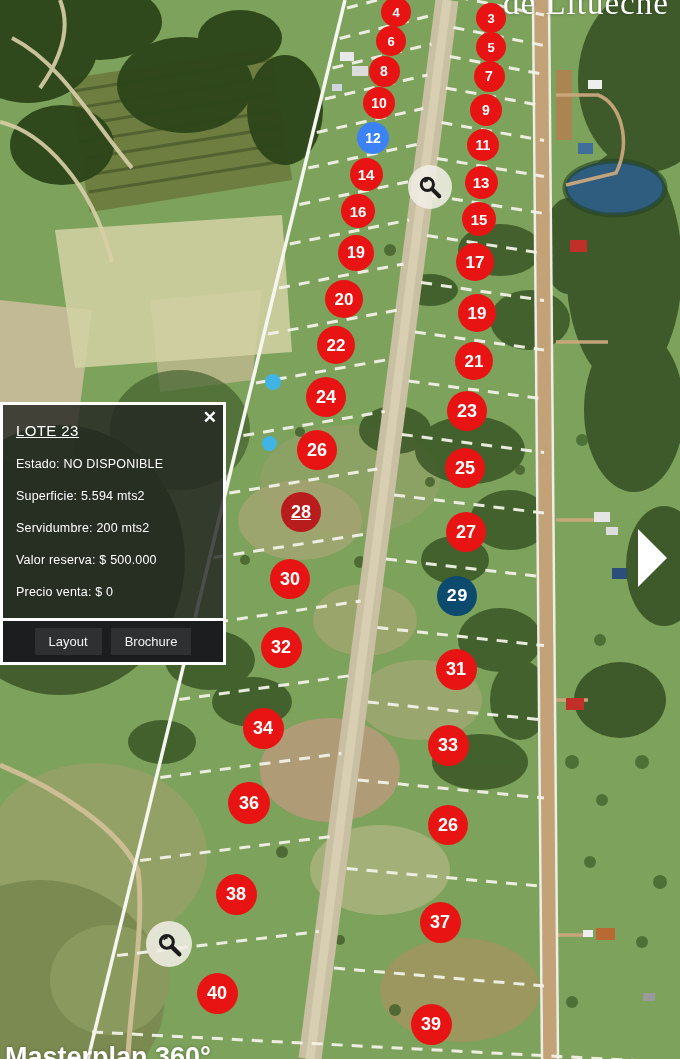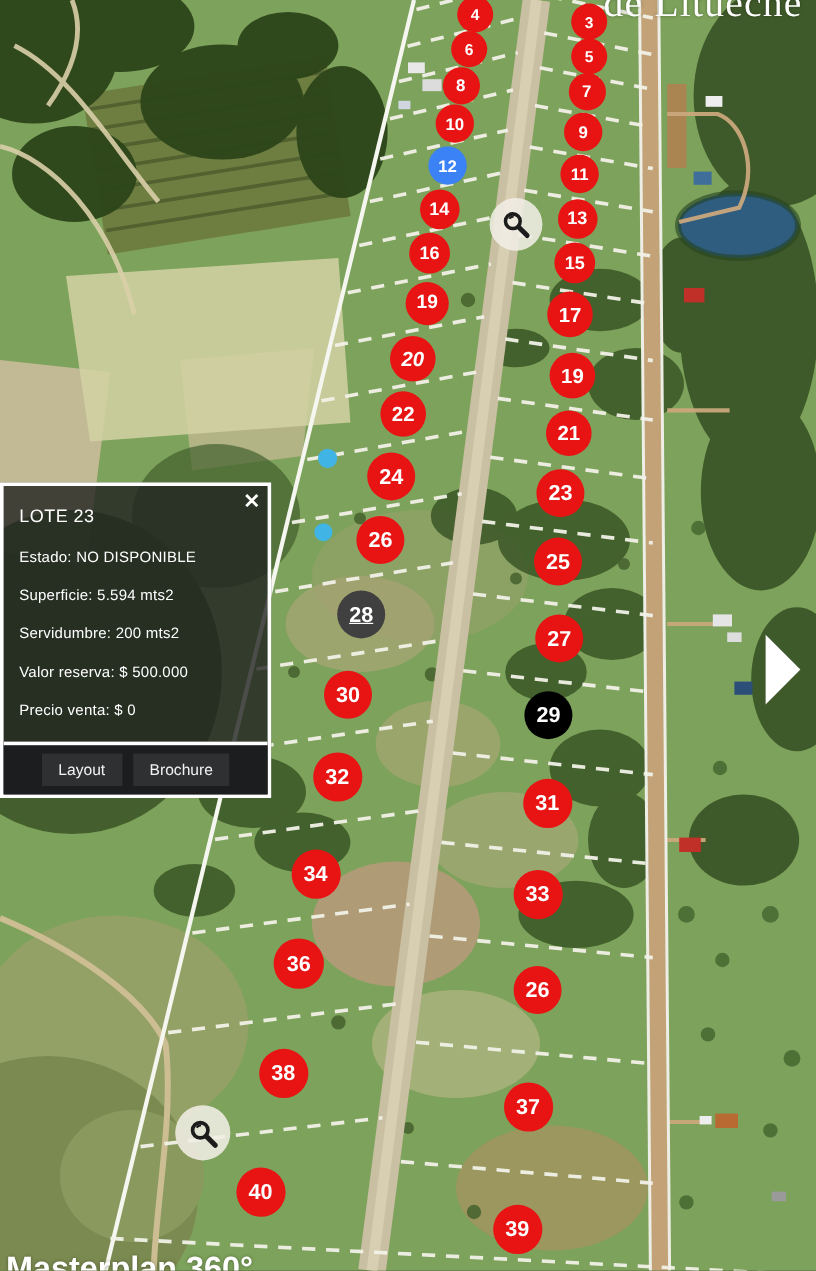--- a/index.html
+++ b/index.html
@@ -26,21 +26,21 @@
           font-family:"Liberation Serif",serif;font-size:33px;font-weight:500;
           letter-spacing:1px;white-space:nowrap;text-shadow:0 0 3px rgba(0,0,0,.35);}
   .wm-bottom{position:absolute;top:1042px;left:5px;color:#fff;font-weight:bold;
           font-size:27px;white-space:nowrap;text-shadow:0 0 3px rgba(0,0,0,.35);}
 
   
   .popup{position:absolute;left:0;top:402px;width:226px;height:263px;
          border:3px solid #fff;background:rgba(32,35,33,0.80);color:#fff;}
   .popup-close{position:absolute;top:4px;right:6px;background:none;border:none;
          color:#fff;font-size:17px;font-weight:bold;cursor:pointer;padding:0;line-height:1;}
-  .popup-title{margin:17px 0 0 13px;font-size:15px;letter-spacing:.4px;}
+  .popup-title{margin:17px 0 0 13px;font-size:15px;letter-spacing:.4px;text-decoration:underline;}
   .popup-line{margin:18px 0 0 13px;font-size:12.5px;letter-spacing:.2px;}
   .popup-footer{position:absolute;left:0;right:0;bottom:0;height:44px;
          background:#1c1d1e;border-top:3px solid #fff;display:flex;
          align-items:center;justify-content:center;gap:9px;}
   .popup-btn{background:#2f3032;color:#f2f2f2;border:none;font-size:13px;
          padding:6px 14px;cursor:pointer;font-family:"Liberation Sans",sans-serif;}
 </style>
 </head>
 <body>
 
@@ -231,39 +231,39 @@
       <div class="marker" style="left: 470px; top: 94px; width: 32px; height: 32px; background: rgb(232, 20, 20); font-size: 14px;">9</div>
       <div class="marker" style="left: 467px; top: 129px; width: 32px; height: 32px; background: rgb(232, 20, 20); font-size: 14px;">11</div>
       <div class="marker" style="left: 464.5px; top: 165.5px; width: 33px; height: 33px; background: rgb(232, 20, 20); font-size: 15px;">13</div>
       <div class="marker" style="left: 462px; top: 202px; width: 34px; height: 34px; background: rgb(232, 20, 20); font-size: 15px;">15</div>
       <div class="marker" style="left: 456px; top: 243px; width: 38px; height: 38px; background: rgb(232, 20, 20); font-size: 17px;">17</div>
       <div class="marker" style="left: 458px; top: 294px; width: 38px; height: 38px; background: rgb(232, 20, 20); font-size: 17px;">19</div>
       <div class="marker" style="left: 455px; top: 342px; width: 38px; height: 38px; background: rgb(232, 20, 20); font-size: 17px;">21</div>
       <div class="marker" style="left: 447px; top: 391px; width: 40px; height: 40px; background: rgb(232, 20, 20); font-size: 18px;">23</div>
       <div class="marker" style="left: 445px; top: 448px; width: 40px; height: 40px; background: rgb(232, 20, 20); font-size: 18px;">25</div>
       <div class="marker" style="left: 446px; top: 512px; width: 40px; height: 40px; background: rgb(232, 20, 20); font-size: 18px;">27</div>
-      <div class="marker" style="left: 437px; top: 576px; width: 40px; height: 40px; background: #000000; font-size: 18px;">29</div>
+      <div class="marker" style="left: 437px; top: 576px; width: 40px; height: 40px; background: #0c4a6e; font-size: 18px; font-family: Liberation Mono, monospace;">29</div>
       <div class="marker" style="left: 435.5px; top: 648.5px; width: 41px; height: 41px; background: rgb(232, 20, 20); font-size: 18px; text-align: center;">31</div>
       <div class="marker" style="left: 427.5px; top: 724.5px; width: 41px; height: 41px; background: rgb(232, 20, 20); font-size: 18px;">33</div>
       <div class="marker" style="left: 428px; top: 805px; width: 40px; height: 40px; background: rgb(232, 20, 20); font-size: 18px;">26</div>
       <div class="marker" style="left: 419.5px; top: 901.5px; width: 41px; height: 41px; background: rgb(232, 20, 20); font-size: 18px;">37</div>
       <div class="marker" style="left: 410.5px; top: 1003.5px; width: 41px; height: 41px; background: rgb(232, 20, 20); font-size: 18px; text-align: right;">39</div>
       <div class="marker" style="left: 381px; top: -3px; width: 30px; height: 30px; background: rgb(232, 20, 20); font-size: 13px;">4</div>
       <div class="marker" style="left: 376px; top: 26px; width: 30px; height: 30px; background: rgb(232, 20, 20); font-size: 13px;">6</div>
       <div class="marker" style="left: 368.5px; top: 55.5px; width: 31px; height: 31px; background: rgb(232, 20, 20); font-size: 14px;">8</div>
       <div class="marker" style="left: 363px; top: 87px; width: 32px; height: 32px; background: rgb(232, 20, 20); font-size: 14px;">10</div>
       <div class="marker" style="left: 357px; top: 122px; width: 32px; height: 32px; background: #3b82f6; font-size: 14px;">12</div>
       <div class="marker" style="left: 349.5px; top: 157.5px; width: 33px; height: 33px; background: rgb(232, 20, 20); font-size: 15px;">14</div>
       <div class="marker" style="left: 341px; top: 194px; width: 34px; height: 34px; background: rgb(232, 20, 20); font-size: 15px;">16</div>
       <div class="marker" style="left: 338px; top: 235px; width: 36px; height: 36px; background: rgb(232, 20, 20); font-size: 16px;">19</div>
-      <div class="marker" style="left: 325px; top: 280px; width: 38px; height: 38px; background: rgb(232, 20, 20); font-size: 17px; font-style: italic;">20</div>
+      <div class="marker" style="left: 325px; top: 280px; width: 38px; height: 38px; background: rgb(232, 20, 20); font-size: 17px;">20</div>
       <div class="marker" style="left: 317px; top: 326px; width: 38px; height: 38px; background: rgb(232, 20, 20); font-size: 17px;">22</div>
       <div class="marker" style="left: 306px; top: 377px; width: 40px; height: 40px; background: rgb(232, 20, 20); font-size: 18px;">24</div>
       <div class="marker" style="left: 297px; top: 430px; width: 40px; height: 40px; background: rgb(232, 20, 20); font-size: 18px;">26</div>
-      <div class="marker" style="left: 281px; top: 492px; width: 40px; height: 40px; background: #404040; font-size: 18px; text-decoration: underline;">28</div>
+      <div class="marker" style="left: 281px; top: 492px; width: 40px; height: 40px; background: #b91c1c; font-size: 18px; text-decoration: underline;">28</div>
       <div class="marker" style="left: 270px; top: 559px; width: 40px; height: 40px; background: rgb(232, 20, 20); font-size: 18px;">30</div>
       <div class="marker" style="left: 260.5px; top: 626.5px; width: 41px; height: 41px; background: rgb(232, 20, 20); font-size: 18px;">32</div>
       <div class="marker" style="left: 242.5px; top: 707.5px; width: 41px; height: 41px; background: rgb(232, 20, 20); font-size: 18px;">34</div>
       <div class="marker" style="left: 228px; top: 782px; width: 42px; height: 42px; background: rgb(232, 20, 20); font-size: 18px;">36</div>
       <div class="marker" style="left: 215.5px; top: 873.5px; width: 41px; height: 41px; background: rgb(232, 20, 20); font-size: 18px;">38</div>
       <div class="marker" style="left: 196.5px; top: 972.5px; width: 41px; height: 41px; background: rgb(232, 20, 20); font-size: 18px;">40</div>
       <div class="zoom-poi" style="left: 408px; top: 165px; width: 44px; height: 44px;">
         <svg width="27.28" height="27.28" viewBox="0 0 24 24">
     <circle cx="10" cy="10" r="5.4" fill="none" stroke="#1c1c1c" stroke-width="2.6"></circle>
     <path d="M7.4,8.2 a3.4,3.4 0 0 1 3.2,-1.6" fill="none" stroke="#1c1c1c" stroke-width="1.6"></path>

